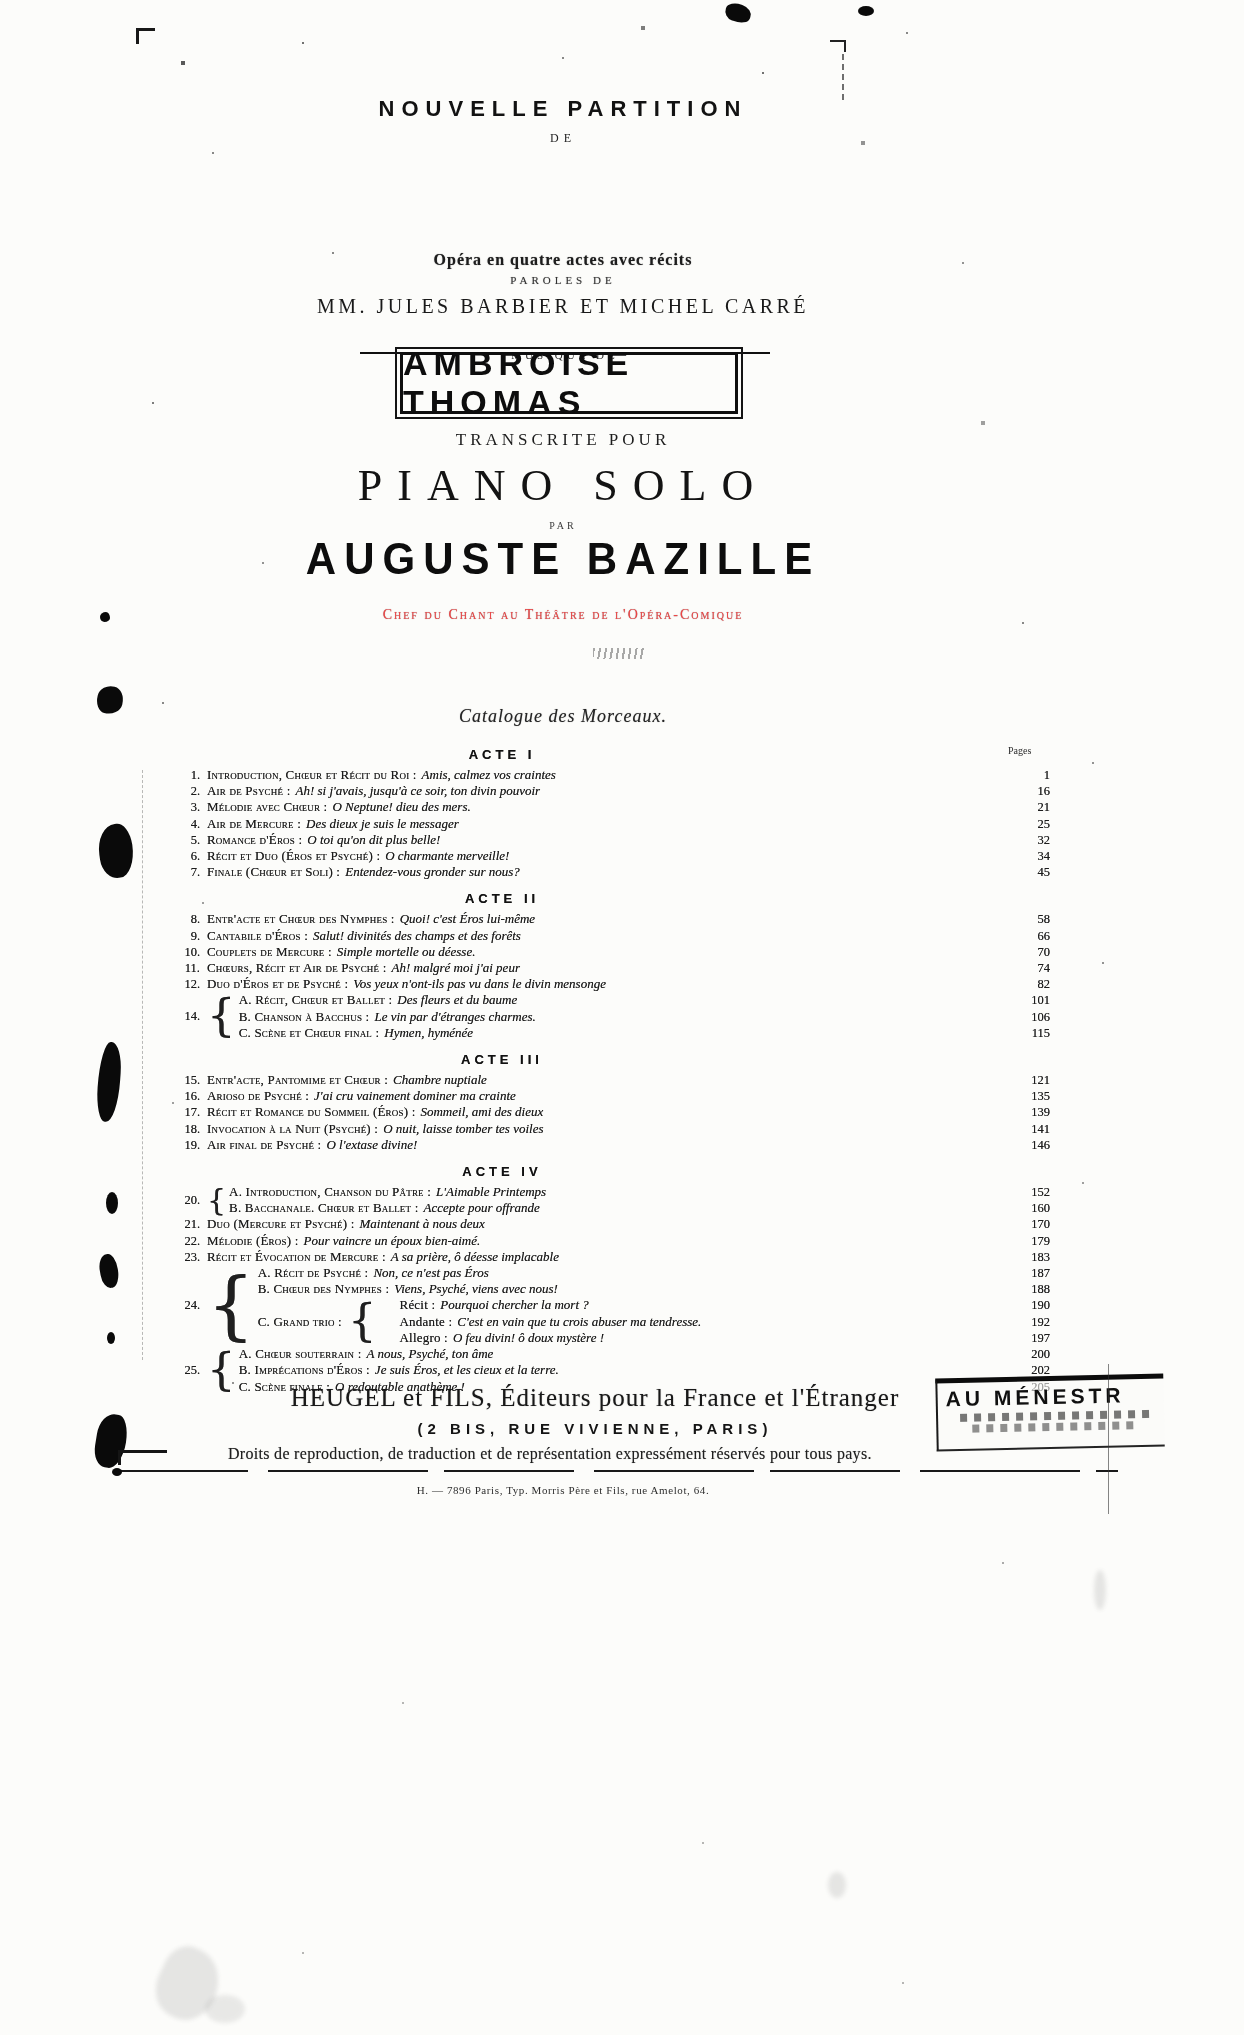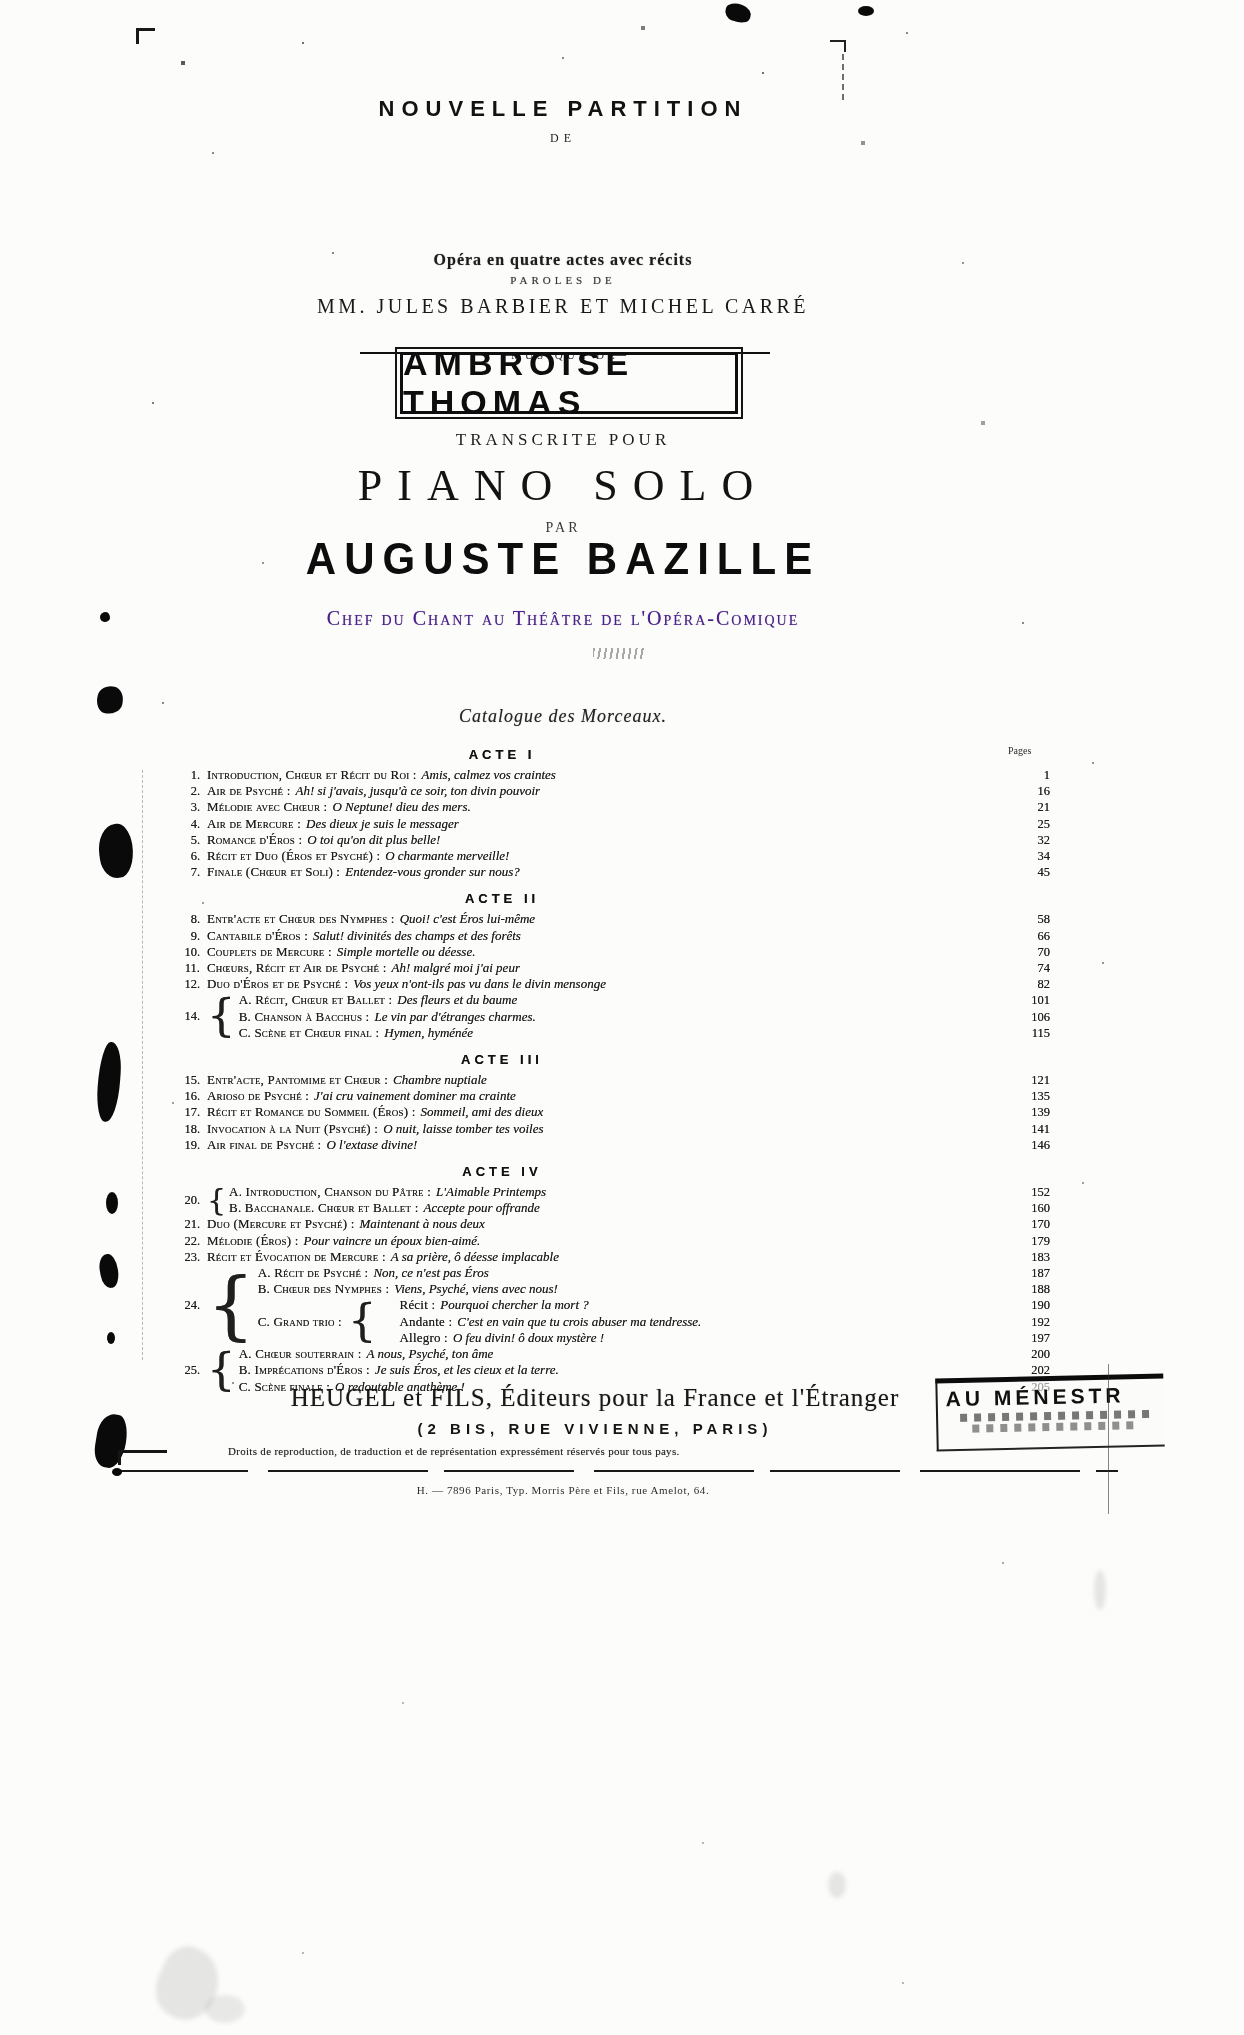--- a/index.html
+++ b/index.html
@@ -21,24 +21,24 @@
   .musique-wrap{top:346px;left:360px;width:410px;height:14px;
                 background:linear-gradient(#101010,#101010) center/100% 2px no-repeat;
                 text-align:center;}
   .musique-wrap span{background:#fcfcfa;padding:0 12px;font-size:11px;letter-spacing:4px;color:#222;position:relative;top:-1px;}
   .composer-box{top:352px;left:400px;width:332px;height:56px;border:3px solid #0e0e0e;
                 outline:2px solid #141414;outline-offset:3px;display:flex;align-items:center;justify-content:center;}
   .composer{font-family:"Liberation Sans",sans-serif;font-weight:bold;font-size:34px;letter-spacing:6px;color:#0d0d0d;}
 
   .transcrite{top:430px;font-size:17px;letter-spacing:4px;color:#1c1c1c;}
   .piano{top:460px;font-size:44px;letter-spacing:15px;color:#131313;}
-  .par{top:520px;font-size:14px;letter-spacing:3px;color:#3a3a3a;}
+  .par{top:520px;font-size:10px;letter-spacing:3px;color:#3a3a3a;}
   .arranger{top:535px;font-family:"Liberation Sans",sans-serif;font-weight:bold;font-size:42px;
             letter-spacing:8px;color:#0d0d0d;transform:scaleY(1.05);}
-  .chef{top:607px;font-size:20px;font-variant:small-caps;letter-spacing:2px;color:#4c1d95;
+  .chef{top:607px;font-size:14px;font-variant:small-caps;letter-spacing:2px;color:#ef4444;
         text-shadow:0 0 .8px rgba(30,30,30,.5);}
   .price-mark{top:648px;left:593px;width:52px;height:11px;opacity:.45;filter:blur(.4px);
      background:repeating-linear-gradient(100deg,#444 0 2px,transparent 2px 6px);}
 
   
   .cat-heading{top:706px;font-style:italic;font-size:18px;letter-spacing:1px;color:#242424;
                text-shadow:0 0 1px rgba(40,40,40,.45);}
   .pages-label{top:745px;left:1008px;font-size:10px;color:#2b2b2b;}
   .catalogue{top:747px;left:172px;width:878px;font-size:13px;color:#1c1c1c;
              text-shadow:0 0 .3px rgba(0,0,0,.65);}
@@ -60,21 +60,21 @@
          margin-right:3px;align-self:center;}
   .gitems{flex:1;}
   .ginner{display:flex;align-items:center;}
   .ginner > .lbl{margin-right:6px;white-space:nowrap;}
 
   
   .heugel{top:1384px;left:195px;width:800px;text-align:center;font-size:25px;letter-spacing:1px;
           color:#181818;text-shadow:0 0 1px rgba(30,30,30,.4);}
   .addr{top:1420px;left:195px;width:800px;text-align:center;font-family:"Liberation Sans",sans-serif;
         font-weight:bold;font-size:15px;letter-spacing:5px;color:#141414;}
-  .rights{top:1445px;left:228px;font-size:11px;color:#1f1f1f;letter-spacing:.3px;
+  .rights{top:1445px;left:228px;font-size:16px;color:#1f1f1f;letter-spacing:.3px;
           text-shadow:0 0 .7px rgba(30,30,30,.45);}
   .rule{top:1470px;left:118px;width:1000px;height:2px;
         background:repeating-linear-gradient(90deg,#191919 0 130px,rgba(25,25,25,0) 130px 150px,
                    #191919 150px 310px,rgba(25,25,25,0) 310px 326px);}
   .imprint{top:1484px;left:180px;width:766px;text-align:center;font-size:11px;letter-spacing:.6px;color:#2e2e2e;}
 
   
   .stamp{top:1376px;left:936px;width:226px;height:66px;transform:rotate(-1.2deg);
          border-top:5px solid #0c0c0c;border-left:2px solid #1a1a1a;border-bottom:2px solid #242424;
          overflow:hidden;background:rgba(250,250,248,.6);}

